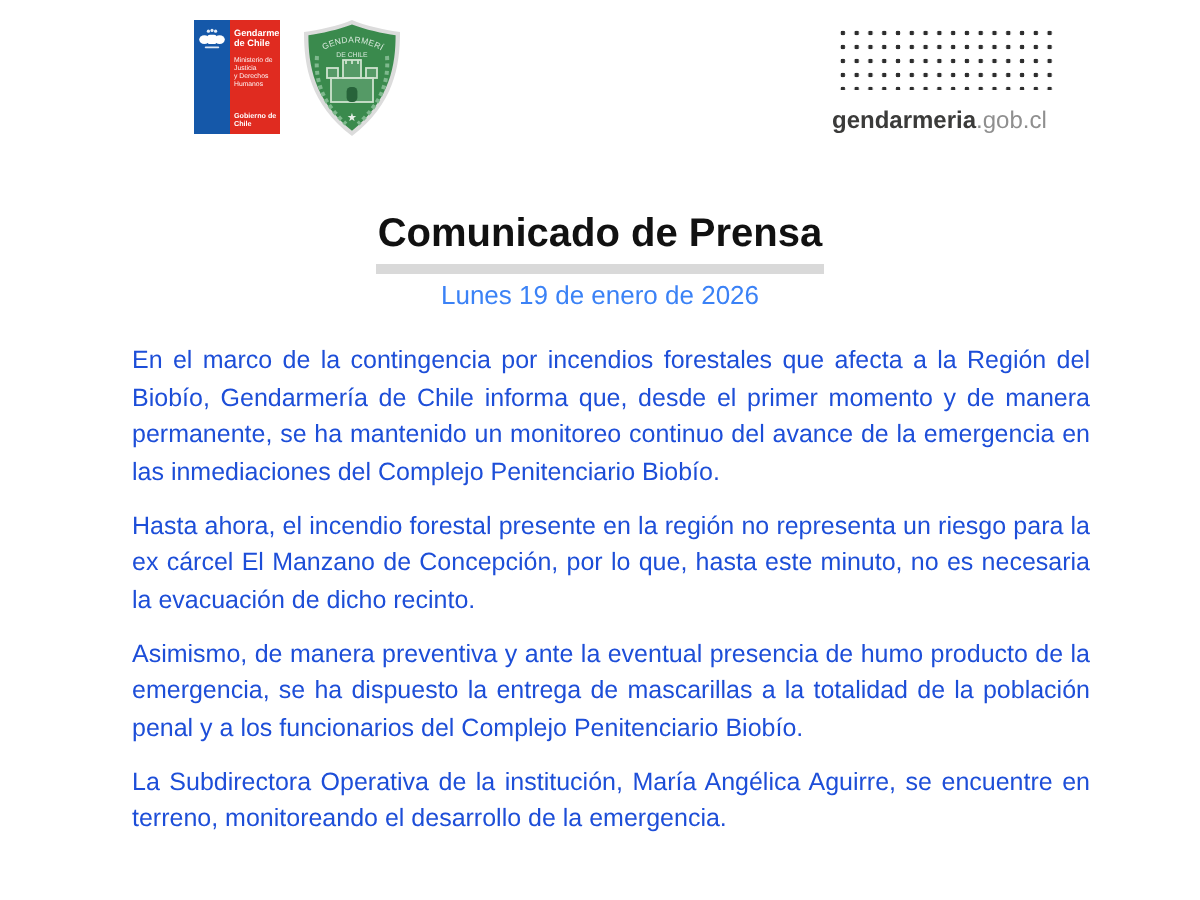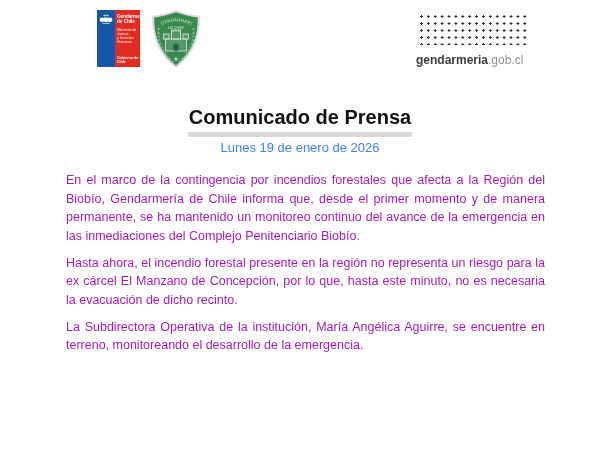--- a/index.html
+++ b/index.html
@@ -33,21 +33,21 @@
 
   
   .title-block { position:absolute; top:80px; left:0; width:600px; text-align:center;margin-top:26px; }
   .title { font-size:20px; font-weight:bold; color:#111; margin:0; }
   .title-divider { width:224px; height:5px; background:var(--divider_gray,#d9d9d9); margin:3px auto 3px auto; }
   .date { font-size:13px; color:#3b82f6; }
 
   
   .body { position:absolute; top:171px; left:66px; width:479px; }
   .body p { margin:0 0 8.5px 0; font-size:12.5px; line-height:18.5px;
-            text-align:justify; color:#a21caf; }
+            text-align:justify; color:#1d4ed8; }
 
   svg text { font-family:"Liberation Sans", sans-serif; }
 </style>
 </head>
 <body>
 
 <div class="page">
 
   <div class="gov-logo">
     <div class="blue">
@@ -106,16 +106,17 @@
 
   <div class="title-block">
     <h1 class="title">Comunicado de Prensa</h1>
     <div class="title-divider"></div>
     <div class="date">Lunes 19 de enero de 2026</div>
   </div>
 
   <div class="body">
     <p>En el marco de la contingencia por incendios forestales que afecta a la Región del Biobío, Gendarmería de Chile informa que, desde el primer momento y de manera permanente, se ha mantenido un monitoreo continuo del avance de la emergencia en las inmediaciones del Complejo Penitenciario Biobío.</p>
     <p>Hasta ahora, el incendio forestal presente en la región no representa un riesgo para la ex cárcel El Manzano de Concepción, por lo que, hasta este minuto, no es necesaria la evacuación de dicho recinto.</p>
+    <p>Asimismo, de manera preventiva y ante la eventual presencia de humo producto de la emergencia, se ha dispuesto la entrega de mascarillas a la totalidad de la población penal y a los funcionarios del Complejo Penitenciario Biobío.</p>
     <p>La Subdirectora Operativa de la institución, María Angélica Aguirre, se encuentre en terreno, monitoreando el desarrollo de la emergencia.</p>
   </div>
 
 </div>
 
 </body></html>

